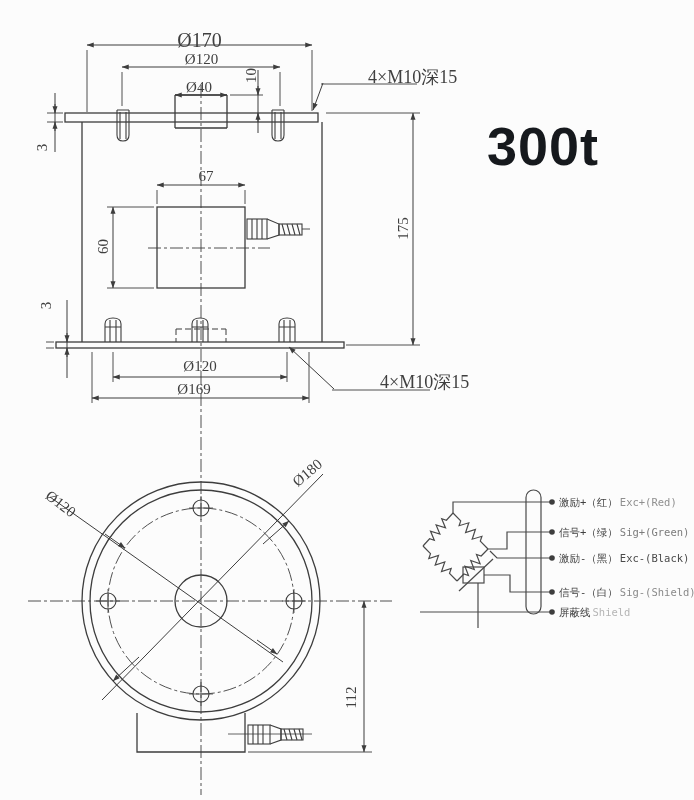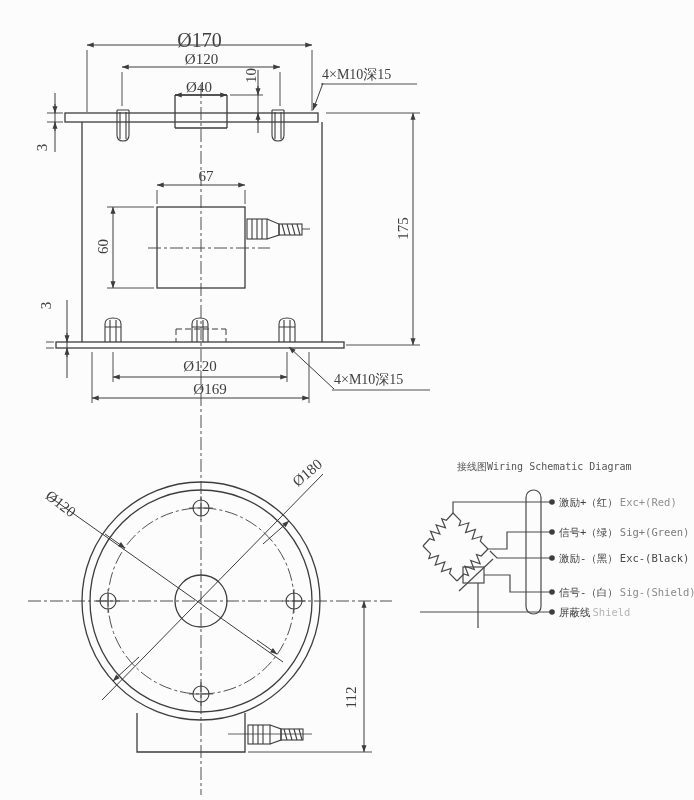--- a/index.html
+++ b/index.html
@@ -4,21 +4,21 @@
 <style>
   html,body{margin:0;padding:0;}
   body{width:694px;height:800px;position:relative;background:#fcfcfc;overflow:hidden;
        font-family:"Liberation Sans",sans-serif;}
   #stage{position:absolute;left:0;top:0;width:694px;height:800px;}
   svg{position:absolute;left:0;top:0;}
   .lbl{position:absolute;color:#3f3f3f;font-family:"Liberation Serif",serif;
        font-size:15px;line-height:1;white-space:nowrap;}
   .ctr{text-align:center;}
   .rot90{transform:rotate(-90deg);transform-origin:center center;}
-  .note{font-size:14px;text-decoration:none;}
+  .note{font-size:18px;text-decoration:none;margin-left:46px;}
   .capacity{position:absolute;left:487px;top:115px;width:120px;
             font-weight:bold;font-size:54px;letter-spacing:1px;
             font-family:"Liberation Sans",sans-serif;}
   .wire-title{position:absolute;left:457px;top:460px;font-family:"DejaVu Sans Mono",monospace;
               font-size:10px;color:#545454;letter-spacing:0px;white-space:nowrap;}
   .wire-lbl{position:absolute;left:559px;font-family:"DejaVu Sans Mono",monospace;
             font-size:10.5px;color:#3f3f3f;white-space:nowrap;}
   .wire-lbl .en{margin-left:2px;}
 </style>
 </head>
@@ -178,40 +178,40 @@
     <g fill="#3d3d3d" stroke="none">
       <circle cx="552" cy="502" r="2.8"></circle>
       <circle cx="552" cy="532" r="2.8"></circle>
       <circle cx="552" cy="558" r="2.8"></circle>
       <circle cx="552" cy="592" r="2.8"></circle>
       <circle cx="552" cy="612" r="2.8"></circle>
     </g>
   </g>
 </svg>
 
+<div class="capacity" style="color: rgb(22, 25, 29);">300t</div>
 
 <div class="lbl ctr" style="left:172px;top:30px;width:55px;font-size:20px">Ø170</div>
 <div class="lbl ctr" style="left:174px;top:52px;width:55px">Ø120</div>
 <div class="lbl ctr" style="left:174px;top:80px;width:50px">Ø40</div>
 <div class="lbl ctr rot90" style="left:240px;top:68px;width:22px">10</div>
 <div class="lbl ctr rot90" style="left:34px;top:140px;width:16px">3</div>
 <div class="lbl ctr" style="left:186px;top:169px;width:40px">67</div>
 <div class="lbl ctr rot90" style="left:88px;top:239px;width:30px">60</div>
 <div class="lbl ctr rot90" style="left:386px;top:221px;width:34px">175</div>
 <div class="lbl ctr rot90" style="left:38px;top:298px;width:16px">3</div>
 <div class="lbl ctr" style="left:172px;top:359px;width:56px">Ø120</div>
-<div class="lbl ctr" style="left:180px;top:382px;width:60px">Ø169</div>
+<div class="lbl ctr" style="left:164px;top:382px;width:60px">Ø169</div>
 <div class="lbl note" style="left:322px;top:68px;position:absolute">4×M10深15</div>
 <div class="lbl note" style="left:334px;top:373px;position:absolute">4×M10深15</div>
 
 <div class="lbl" style="left:52px;top:488px;transform:rotate(38deg);transform-origin:left top">Ø120</div>
 <div class="lbl" style="left:290px;top:478px;transform:rotate(-40deg);transform-origin:left top">Ø180</div>
 <div class="lbl ctr rot90" style="left:334px;top:690px;width:34px">112</div>
 
-<div class="wire-title">接线图Wiring Schematic Diagram</div>
 
 <div class="wire-lbl" style="top:496px">
   <span class="cn">激励+（红）</span><span class="en" style="color: rgb(143, 143, 143);">Exc+(Red)</span>
 </div>
 <div class="wire-lbl" style="top:526px">
   <span class="cn">信号+（绿）</span><span class="en" style="color: rgb(123, 123, 123);">Sig+(Green)</span>
 </div>
 <div class="wire-lbl" style="top:552px">
   <span class="cn">激励-（黑）</span><span class="en" style="color: rgb(74, 74, 74); margin-top: 37px;">Exc-(Black)</span>
 </div>

